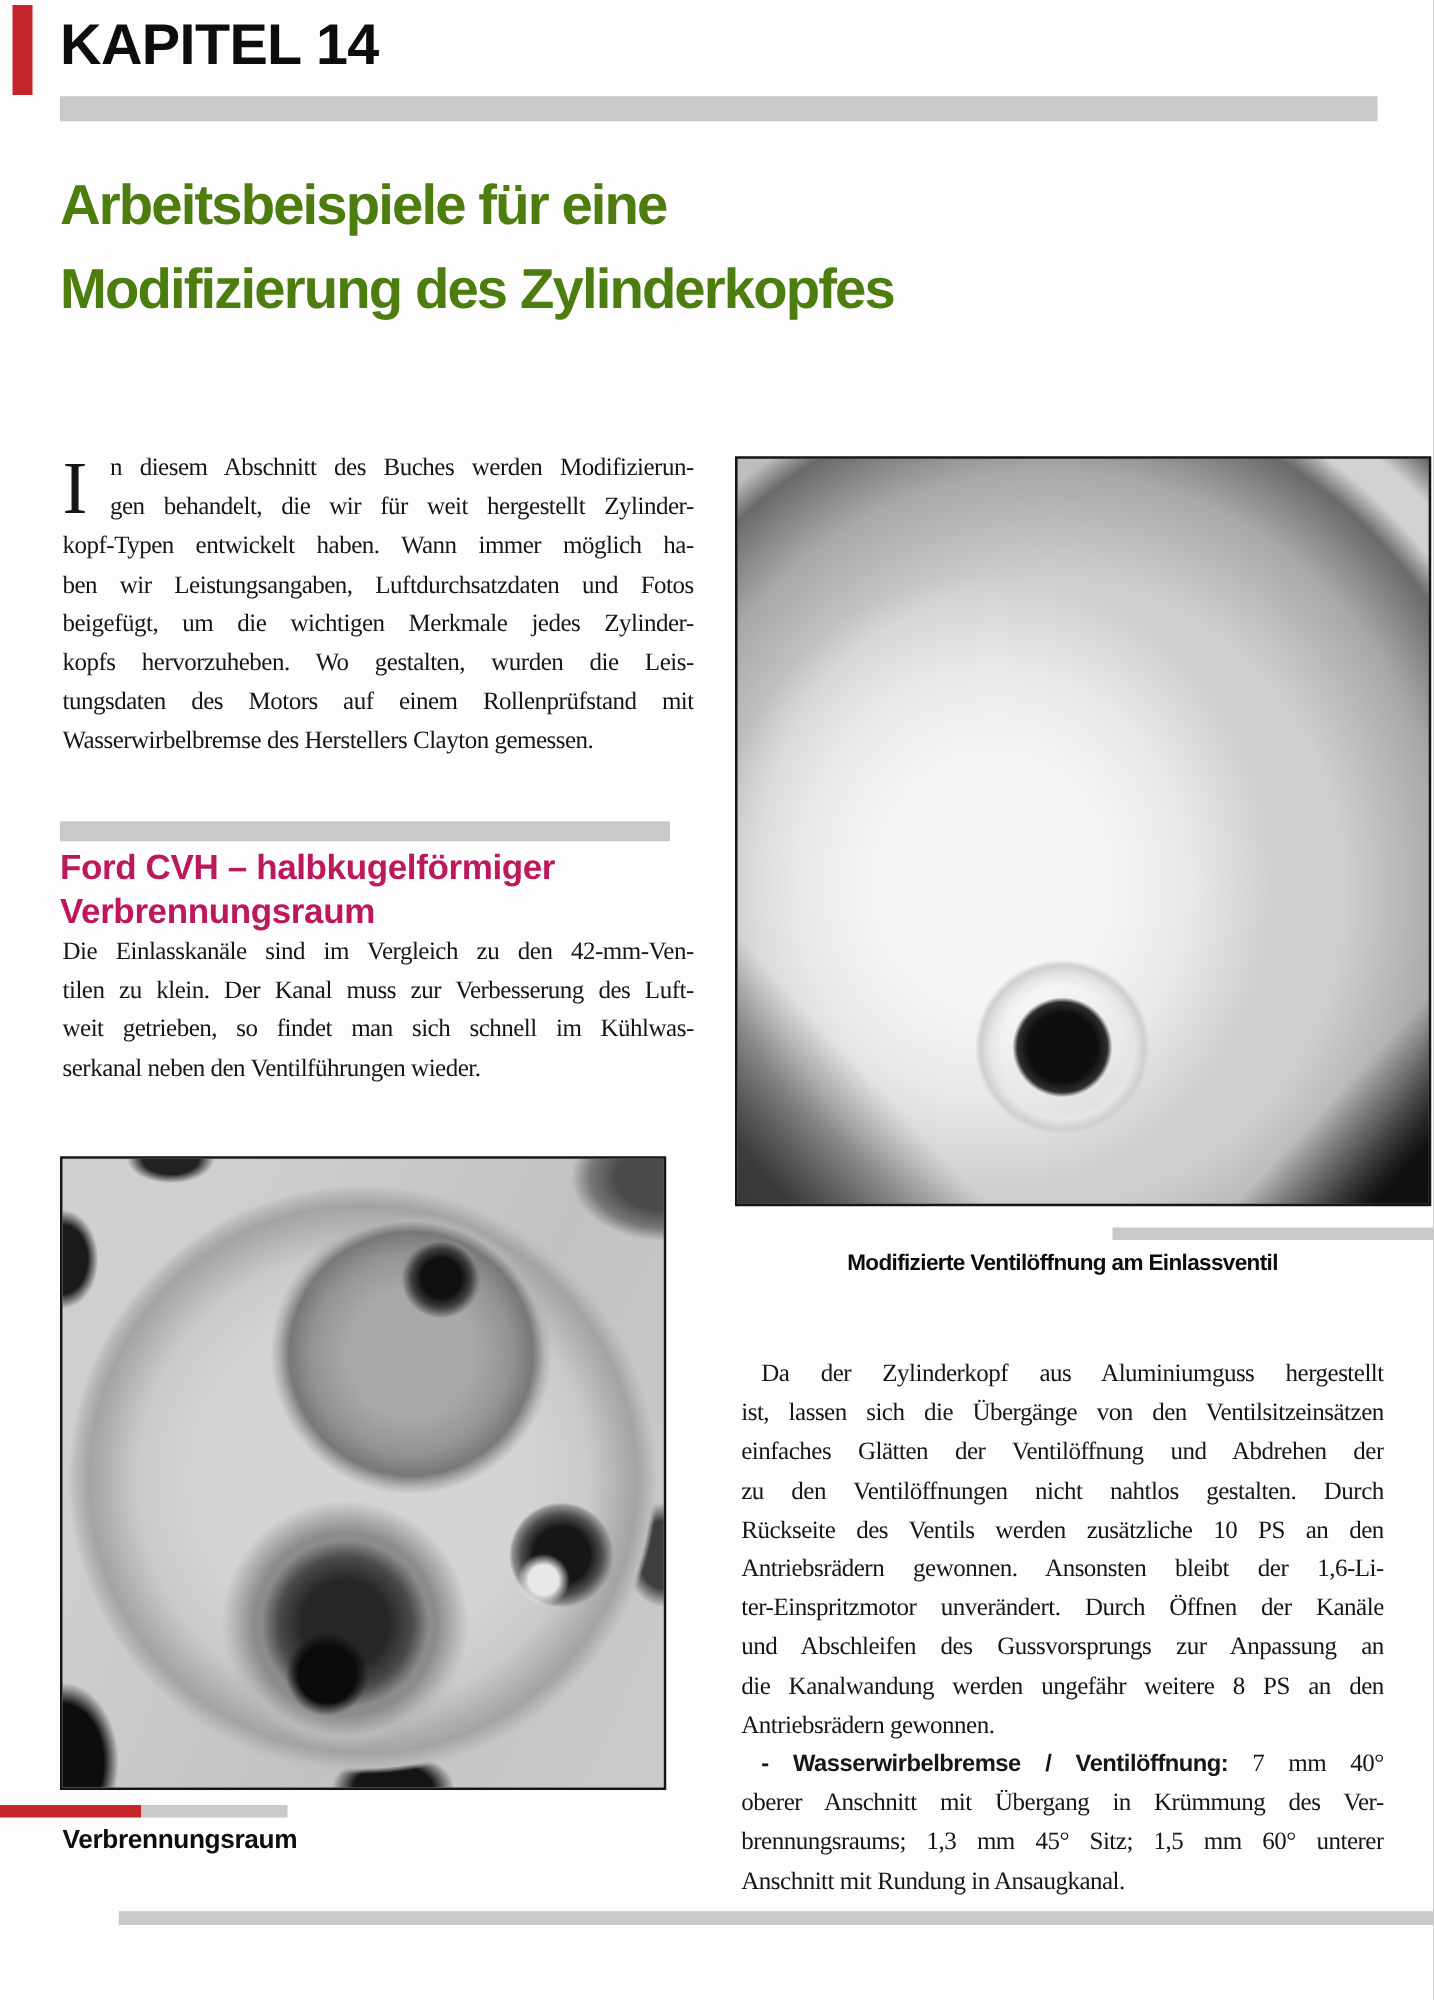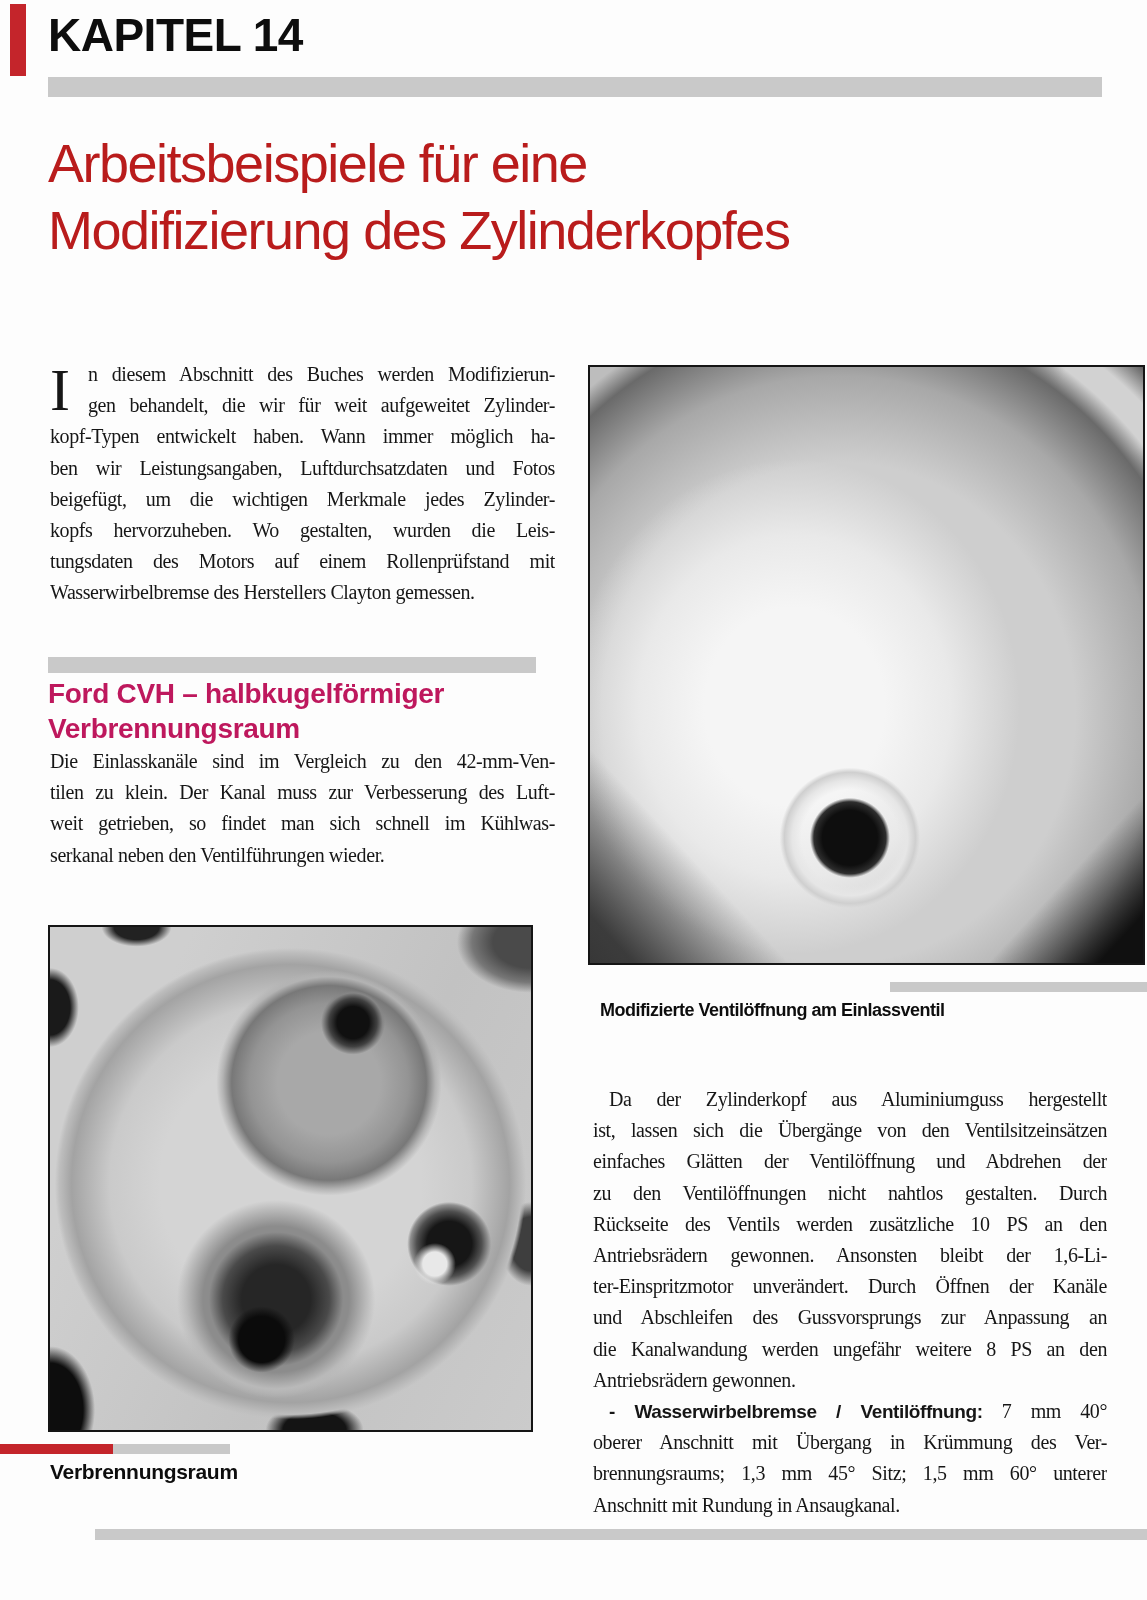--- a/index.html
+++ b/index.html
@@ -5,22 +5,22 @@
   html,body{margin:0;padding:0;background:#888;}
   .page{position:relative;width:1147px;height:1600px;background:#fdfdfd;overflow:hidden;
         font-family:"Liberation Serif", serif;color:#161616;}
   .abs{position:absolute;}
   .sans{font-family:"Liberation Sans", sans-serif;}
   .rule{background:#c9c9c9;}
   .accent{background:#c4252b;}
 
   .kicker{left:48px;top:8px;font-size:46px;font-weight:bold;letter-spacing:-0.5px;color:#0d0d0d;}
   .rule1{left:48px;top:77px;width:1054px;height:20px;}
-  .title{left:48px;top:130px;width:1060px;font-size:54px;line-height:67px;font-weight:normal;
-         letter-spacing:-1.5px;color:#b91c1c;}
+  .title{left:48px;top:130px;width:1060px;font-size:45px;line-height:67px;font-weight:bold;
+         letter-spacing:-1.5px;color:#4d7c0f;}
   .chapbar{left:10px;top:4px;width:16px;height:72px;}
 
   .col{font-size:20px;line-height:31.2px;letter-spacing:-0.4px;}
   .jl{white-space:nowrap;text-align:justify;text-align-last:justify;overflow:hidden;}
   .jl.last{text-align-last:left;}
   .intro{left:50px;top:359px;width:505px;}
   .intro .dc-ind{padding-left:38px;}
   .dropcap{position:absolute;left:0;top:3px;font-size:60px;line-height:56px;font-weight:normal;}
 
   .rule2{left:48px;top:657px;width:488px;height:16px;}
@@ -53,21 +53,21 @@
       radial-gradient(circle 238px at 50% 51%, #d4d4d4 55%, #cacaca 76%, #a3a3a3 92%, #bdbdbd 97%, rgba(0,0,0,0) 99%),
       radial-gradient(ellipse 60px 85px at 0% 96%, #0d0d0d 55%, rgba(0,0,0,0) 75%),
       radial-gradient(ellipse 70px 40px at 55% 100%, #141414 45%, rgba(0,0,0,0) 70%),
       radial-gradient(ellipse 40px 55px at 0% 16%, #1a1a1a 50%, rgba(0,0,0,0) 72%),
       radial-gradient(ellipse 50px 28px at 18% 0%, #222 45%, rgba(0,0,0,0) 70%),
       radial-gradient(ellipse 95px 65px at 100% 3%, #4a4a4a 40%, #777 62%, rgba(0,0,0,0) 78%),
       radial-gradient(ellipse 45px 60px at 100% 63%, #3e3e3e 45%, rgba(0,0,0,0) 70%),
       linear-gradient(115deg, #cfcfcf 20%, #c2c2c2 60%, #cbcbcb 100%);}
 
   .rule3{left:890px;top:982px;width:257px;height:10px;}
-  .cap-right{left:600px;top:1000px;width:500px;text-align:left;font-size:18px;font-weight:bold;
+  .cap-right{left:600px;top:1000px;width:500px;text-align:center;font-size:18px;font-weight:bold;
              letter-spacing:-0.5px;color:#0d0d0d;}
   .rcol{left:593px;top:1056px;width:514px;margin-top:28px;}
   .ind{padding-left:16px;}
   .spec-label{font-family:"Liberation Sans", sans-serif;font-weight:bold;font-size:19px;letter-spacing:-0.4px;}
 
   .rule4a{left:0;top:1444px;width:113px;height:10px;}
   .rule4b{left:113px;top:1444px;width:117px;height:10px;}
   .cap-left{left:50px;top:1460px;font-size:21px;font-weight:bold;letter-spacing:-0.3px;color:#0d0d0d;}
 
   .rule5{left:95px;top:1529px;width:1052px;height:11px;}
@@ -82,21 +82,21 @@
   <div class="abs kicker sans">KAPITEL 14</div>
   <div class="abs rule1 rule"></div>
   <div class="abs title sans">
     <div>Arbeitsbeispiele für eine</div>
     <div>Modifizierung des Zylinderkopfes</div>
   </div>
 
   <div class="abs intro col">
     <span class="dropcap">I</span>
     <div class="jl dc-ind">n diesem Abschnitt des Buches werden Modifizierun-</div>
-    <div class="jl dc-ind">gen behandelt, die wir für weit aufgeweitet Zylinder-</div>
+    <div class="jl dc-ind">gen behandelt, die wir für weit hergestellt Zylinder-</div>
     <div class="jl">kopf-Typen entwickelt haben. Wann immer möglich ha-</div>
     <div class="jl">ben wir Leistungsangaben, Luftdurchsatzdaten und Fotos</div>
     <div class="jl">beigefügt, um die wichtigen Merkmale jedes Zylinder-</div>
     <div class="jl">kopfs hervorzuheben. Wo gestalten, wurden die Leis-</div>
     <div class="jl">tungsdaten des Motors auf einem Rollenprüfstand mit</div>
     <div class="jl last">Wasserwirbelbremse des Herstellers Clayton gemessen.</div>
   </div>
 
   <div class="abs rule2 rule"></div>
   <div class="abs sechead sans">

